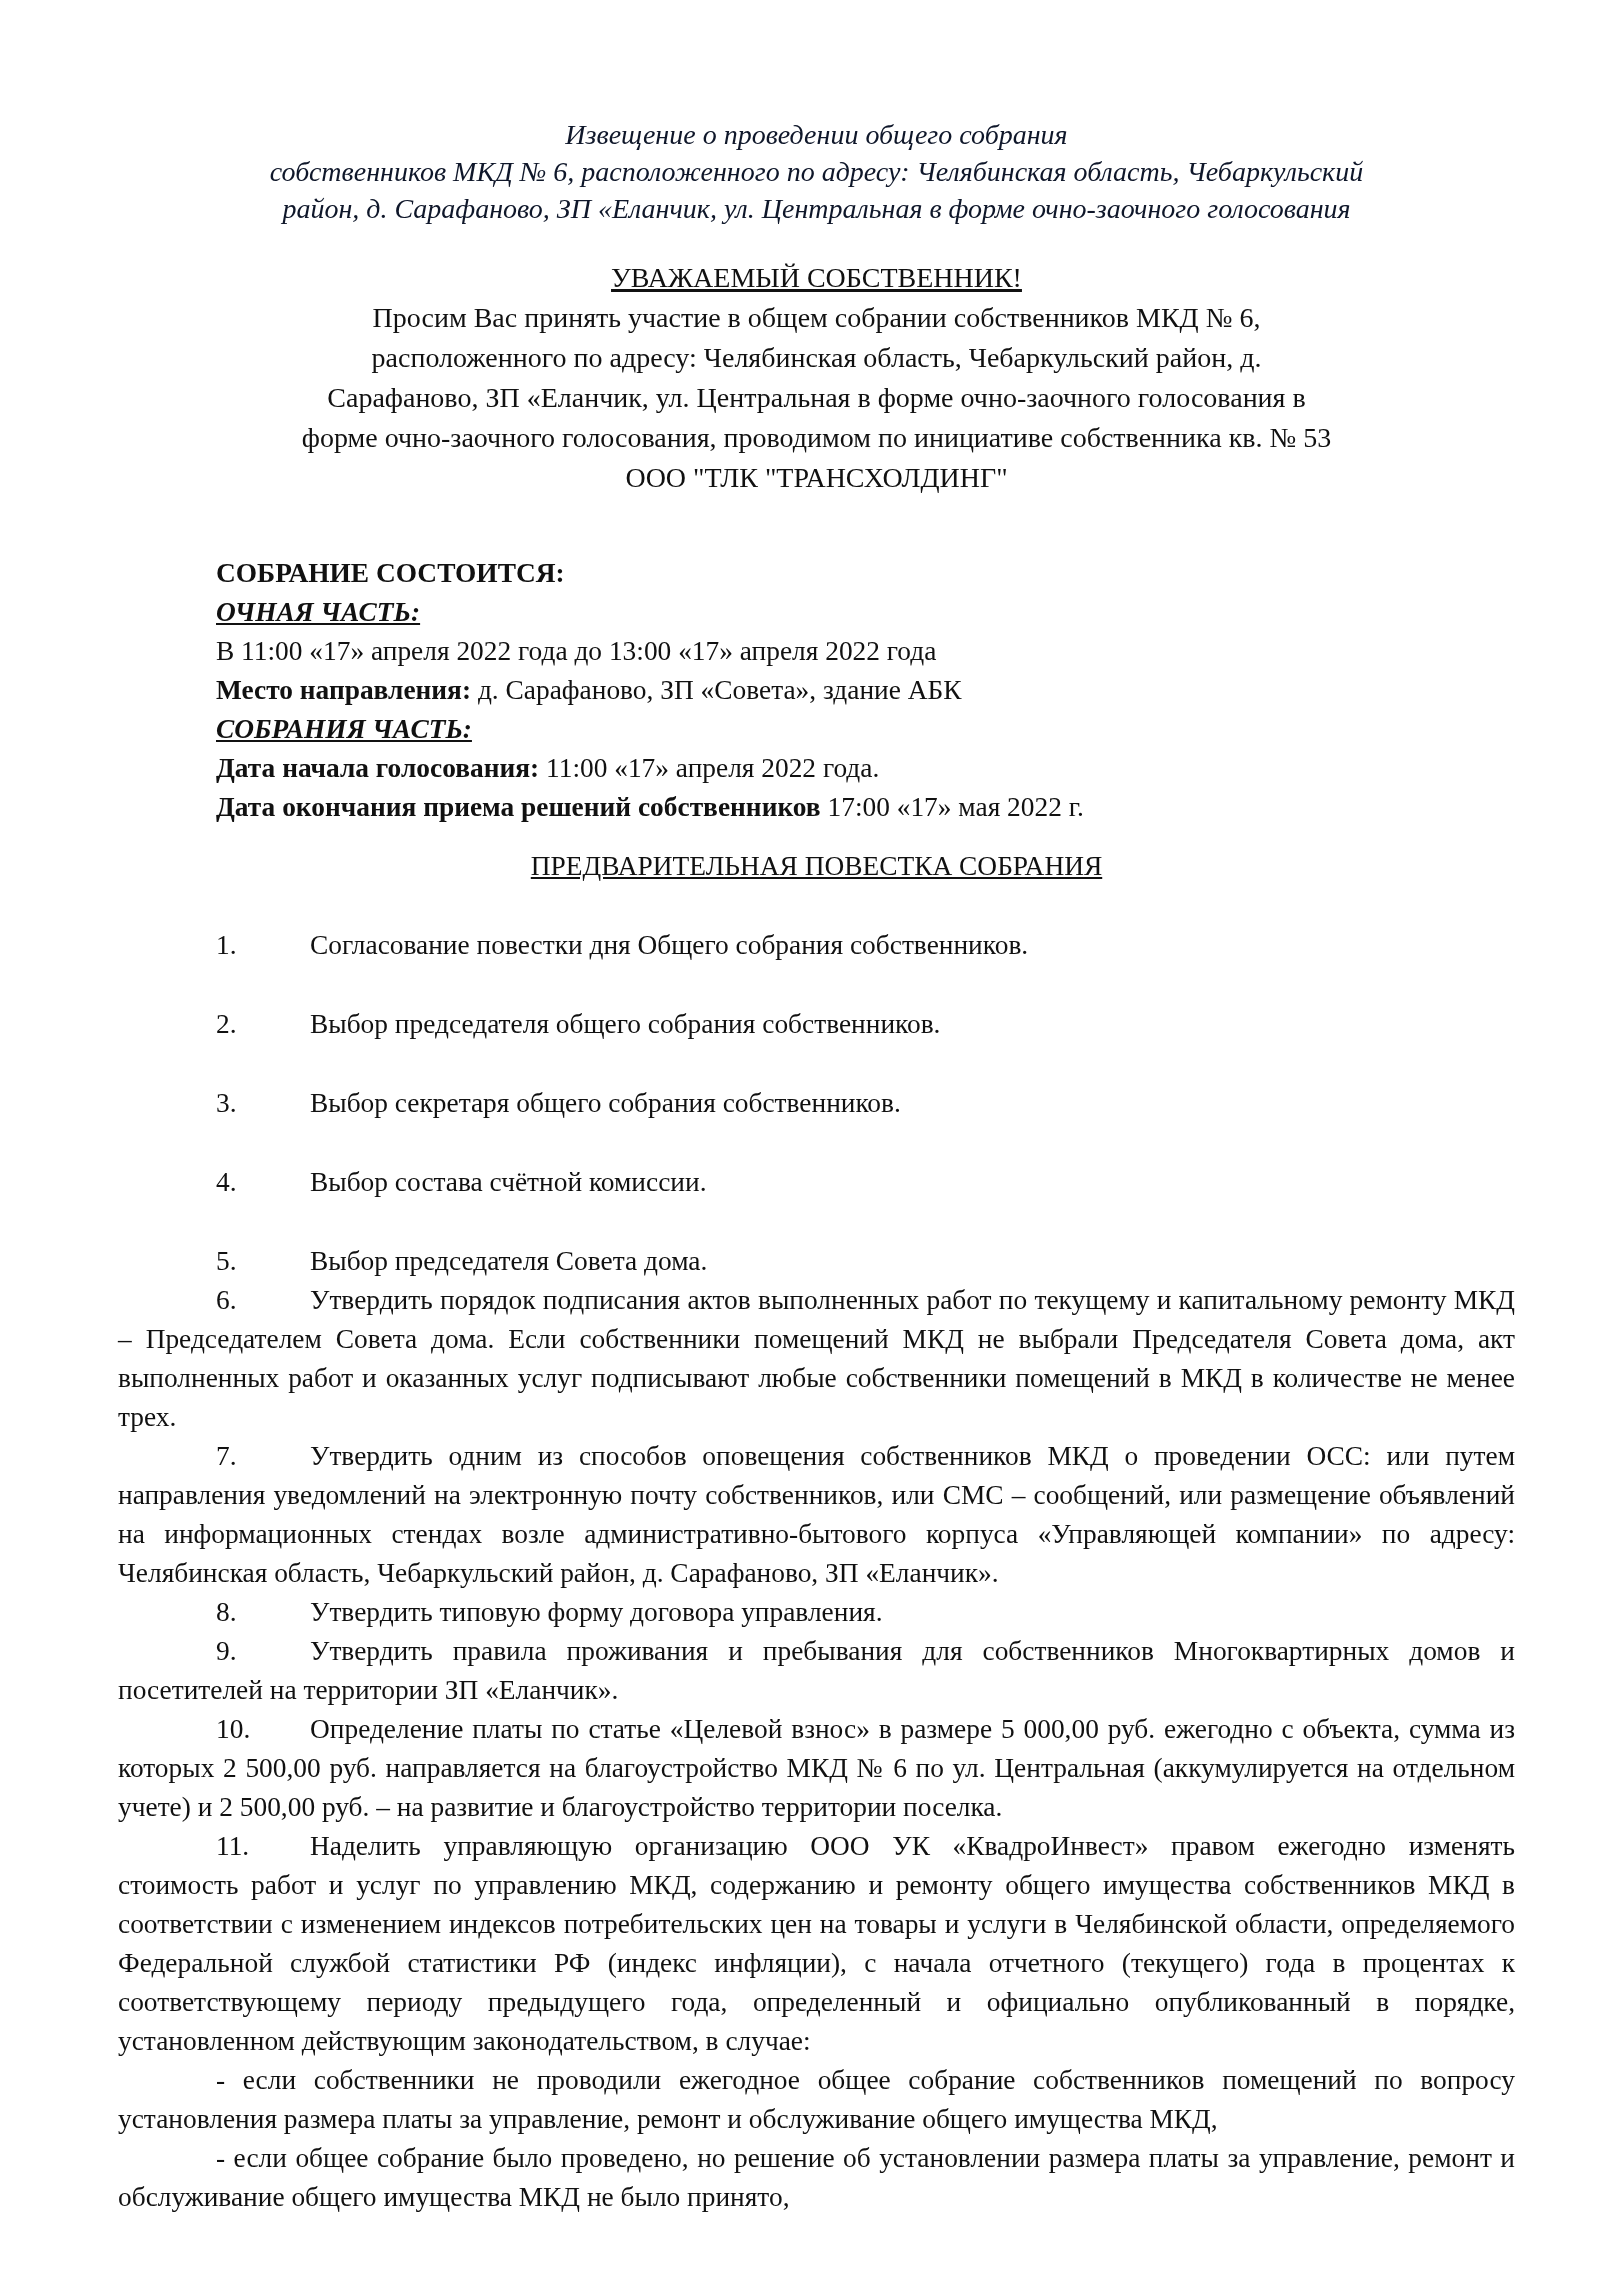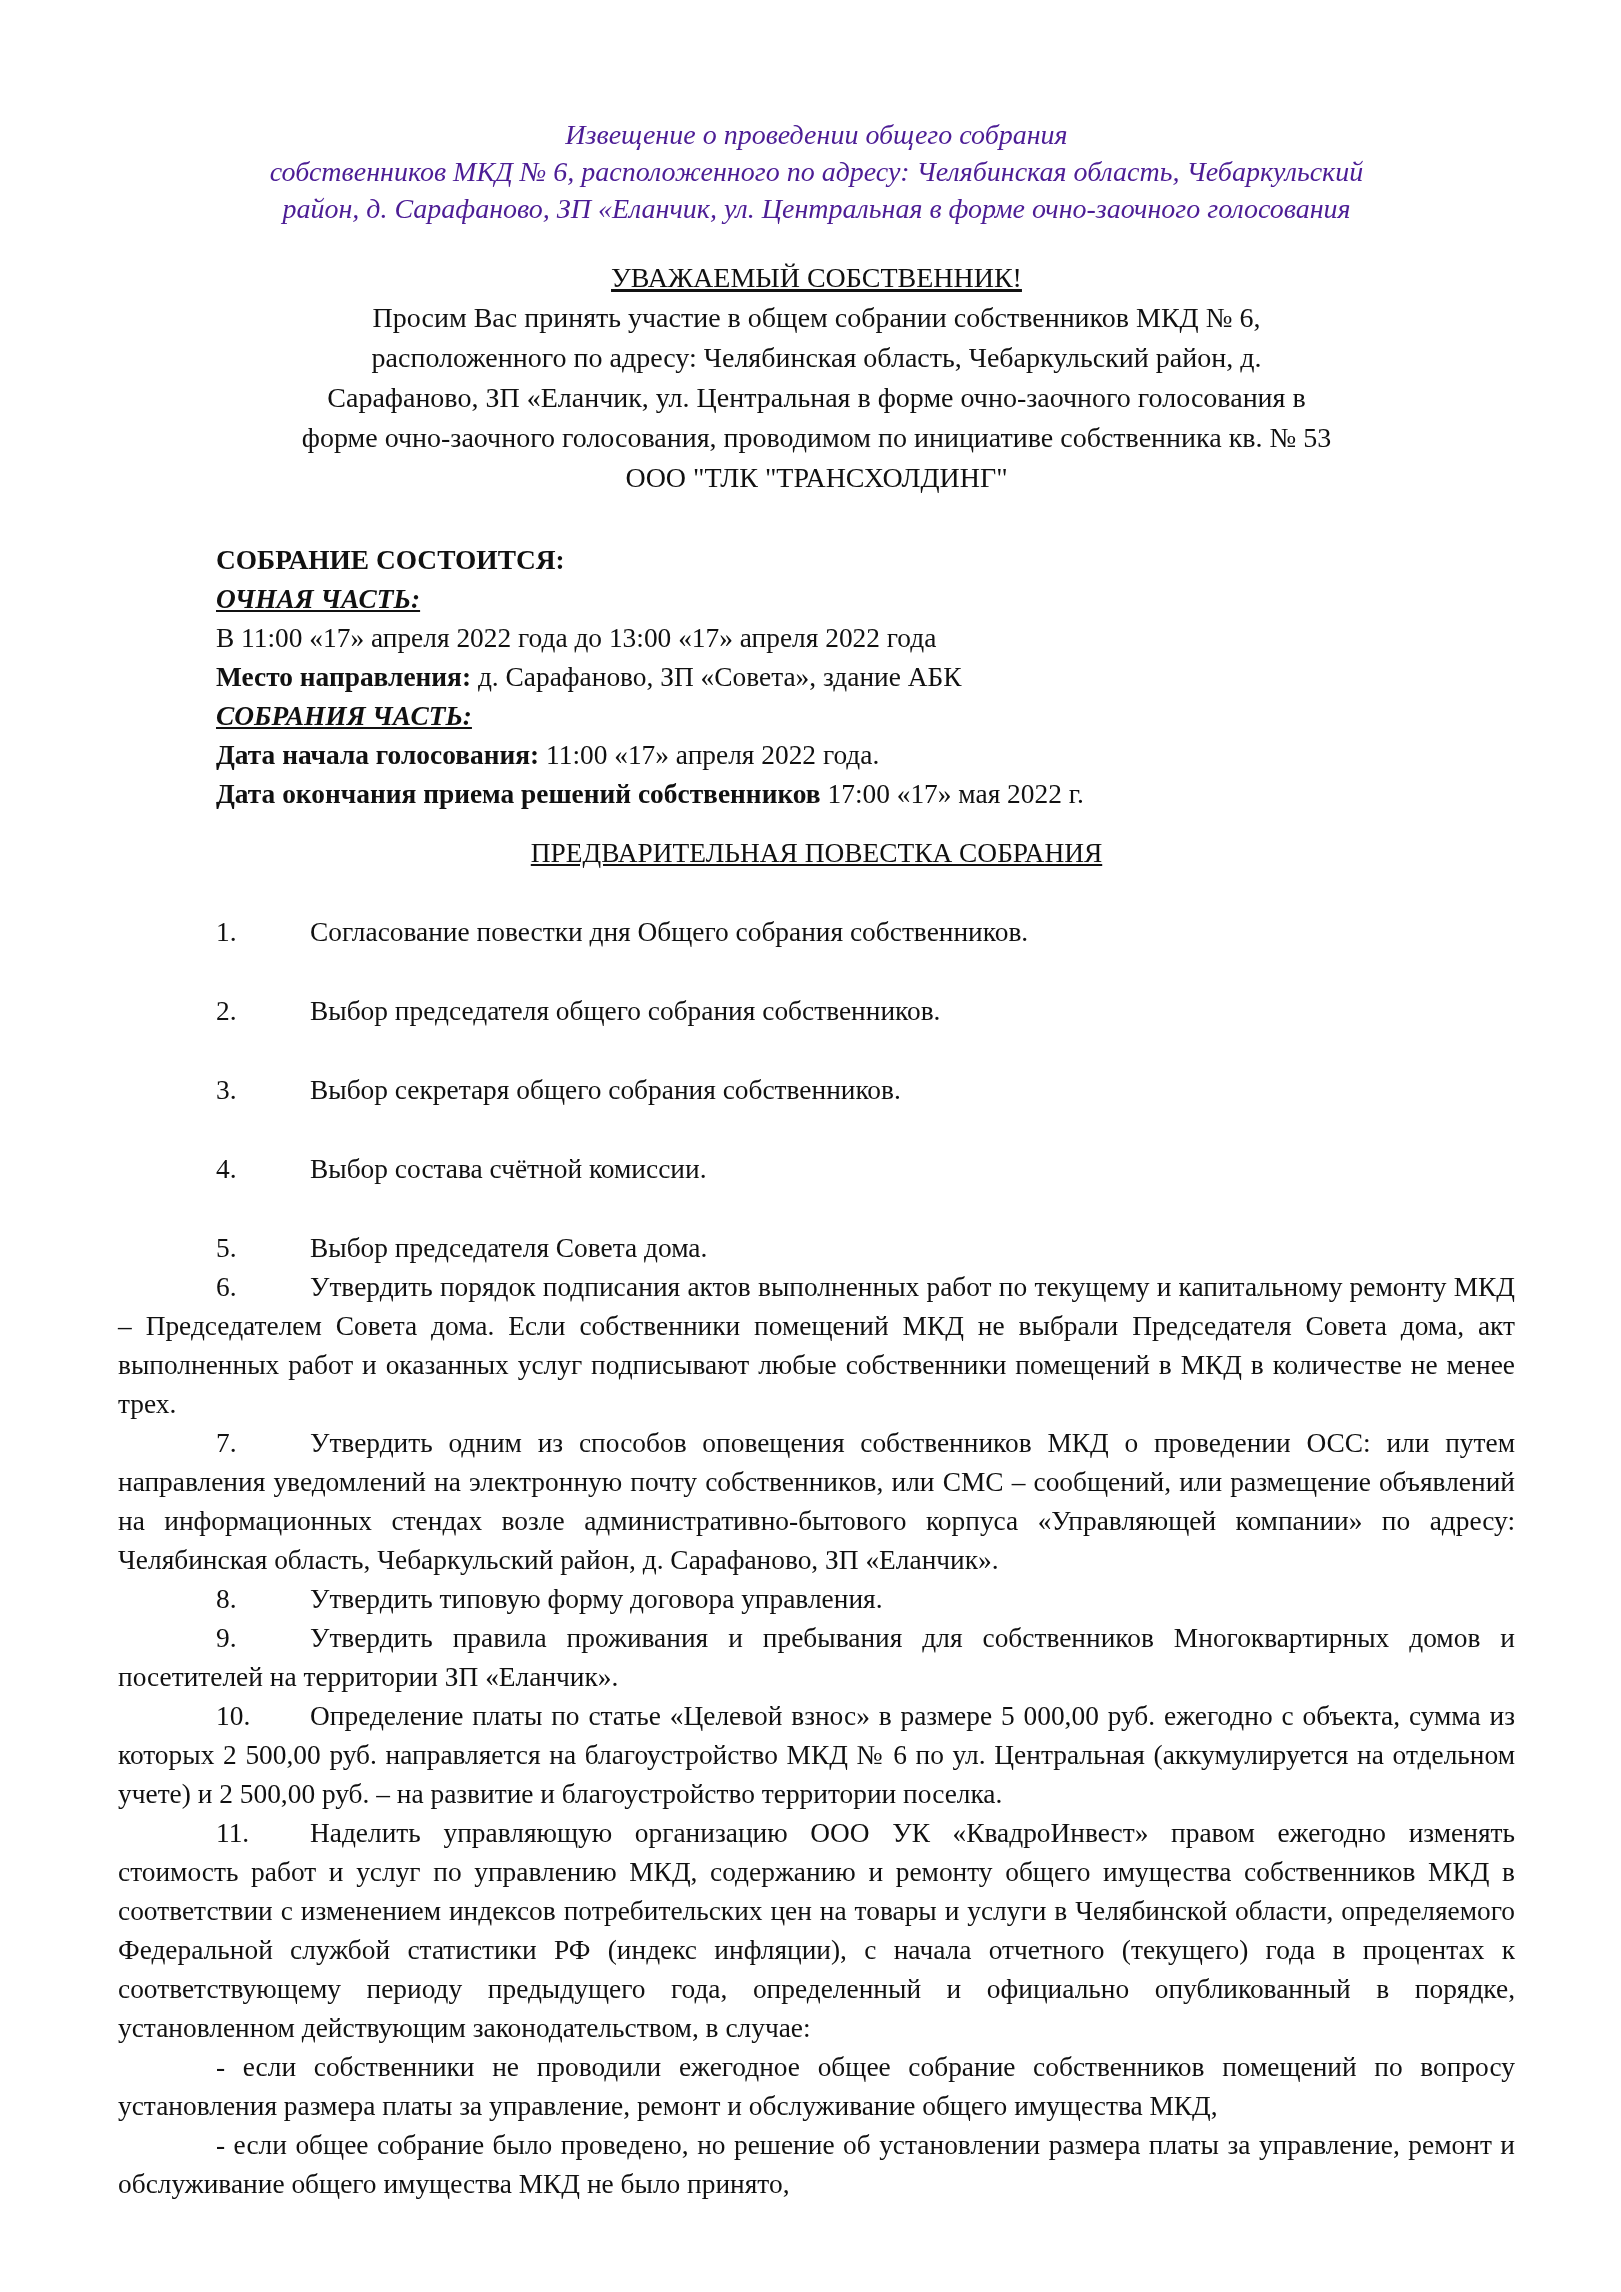--- a/index.html
+++ b/index.html
@@ -1,25 +1,25 @@
 <!DOCTYPE html>
 <html><head>
 <meta charset="utf-8">
 <style>
   html, body { margin: 0; padding: 0; background: #ffffff; }
   body { width: 1621px; height: 2293px; position: relative; overflow: hidden;
          font-family: "Liberation Serif", "DejaVu Serif", serif; color: #111; }
   .page { position: absolute; left: 118px; top: 116px; width: 1397px; }
   .center { text-align: center; }
-  .intro { font-style: italic; color: #4c1d95; font-size: 28px; line-height: 37px; }
+  .intro { font-style: italic; color: #0f172a; font-size: 28px; line-height: 37px; }
   .intro p { margin: 0; }
   .greet { margin-top: 31px; font-weight: normal; font-size: 28px; line-height: 40px; }
   .greet .u { text-decoration: underline; text-decoration-thickness: 2.9px; }
   .greet p { margin: 0; }
-  .block { margin-top: 43px; padding-left: 98px; font-size: 27.4px; line-height: 39px; }
+  .block { margin-top: 56px; padding-left: 98px; font-size: 27.4px; line-height: 39px; }
   .block p { margin: 0; }
   .b { font-weight: bold; }
   .iu { font-style: italic; font-weight: bold; text-decoration: underline; }
   .agenda-title { margin-top: 19.6px; text-align: center; font-size: 27.4px; line-height: 39px;
                   text-decoration: underline; }
   .list { margin-top: 29px; font-size: 27.4px; line-height: 39px; text-align: justify; }
   .item { margin: 0; text-indent: 98px; }
   .num { display: inline-block; width: 94px; text-indent: 0; }
   .short { text-indent: 0; padding-left: 98px; margin-top: 40px; }
   .short .num { width: 94px; }

